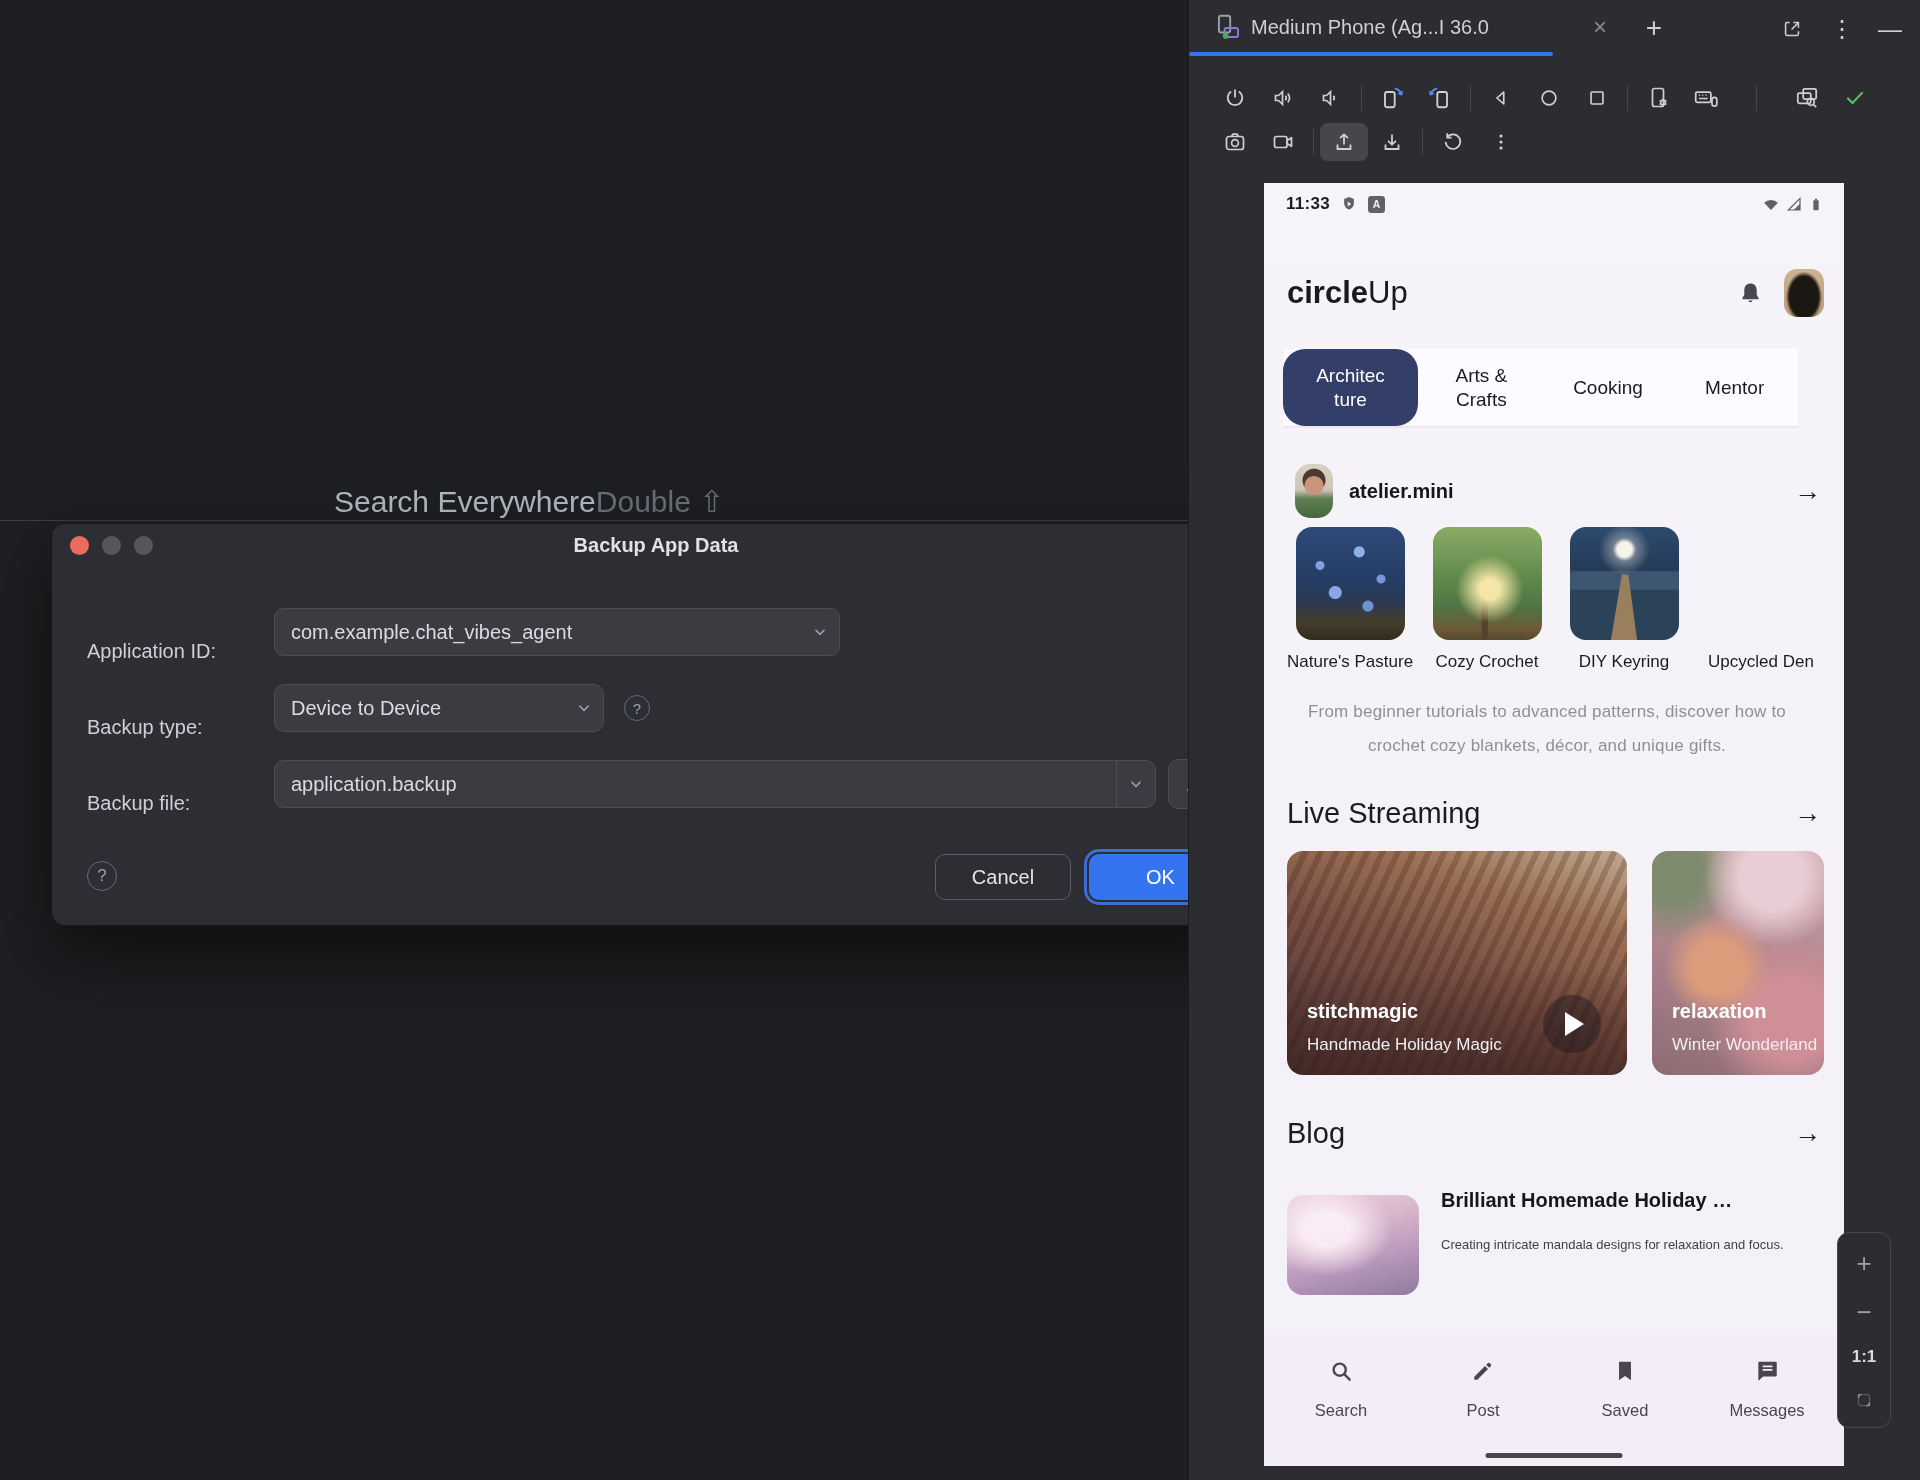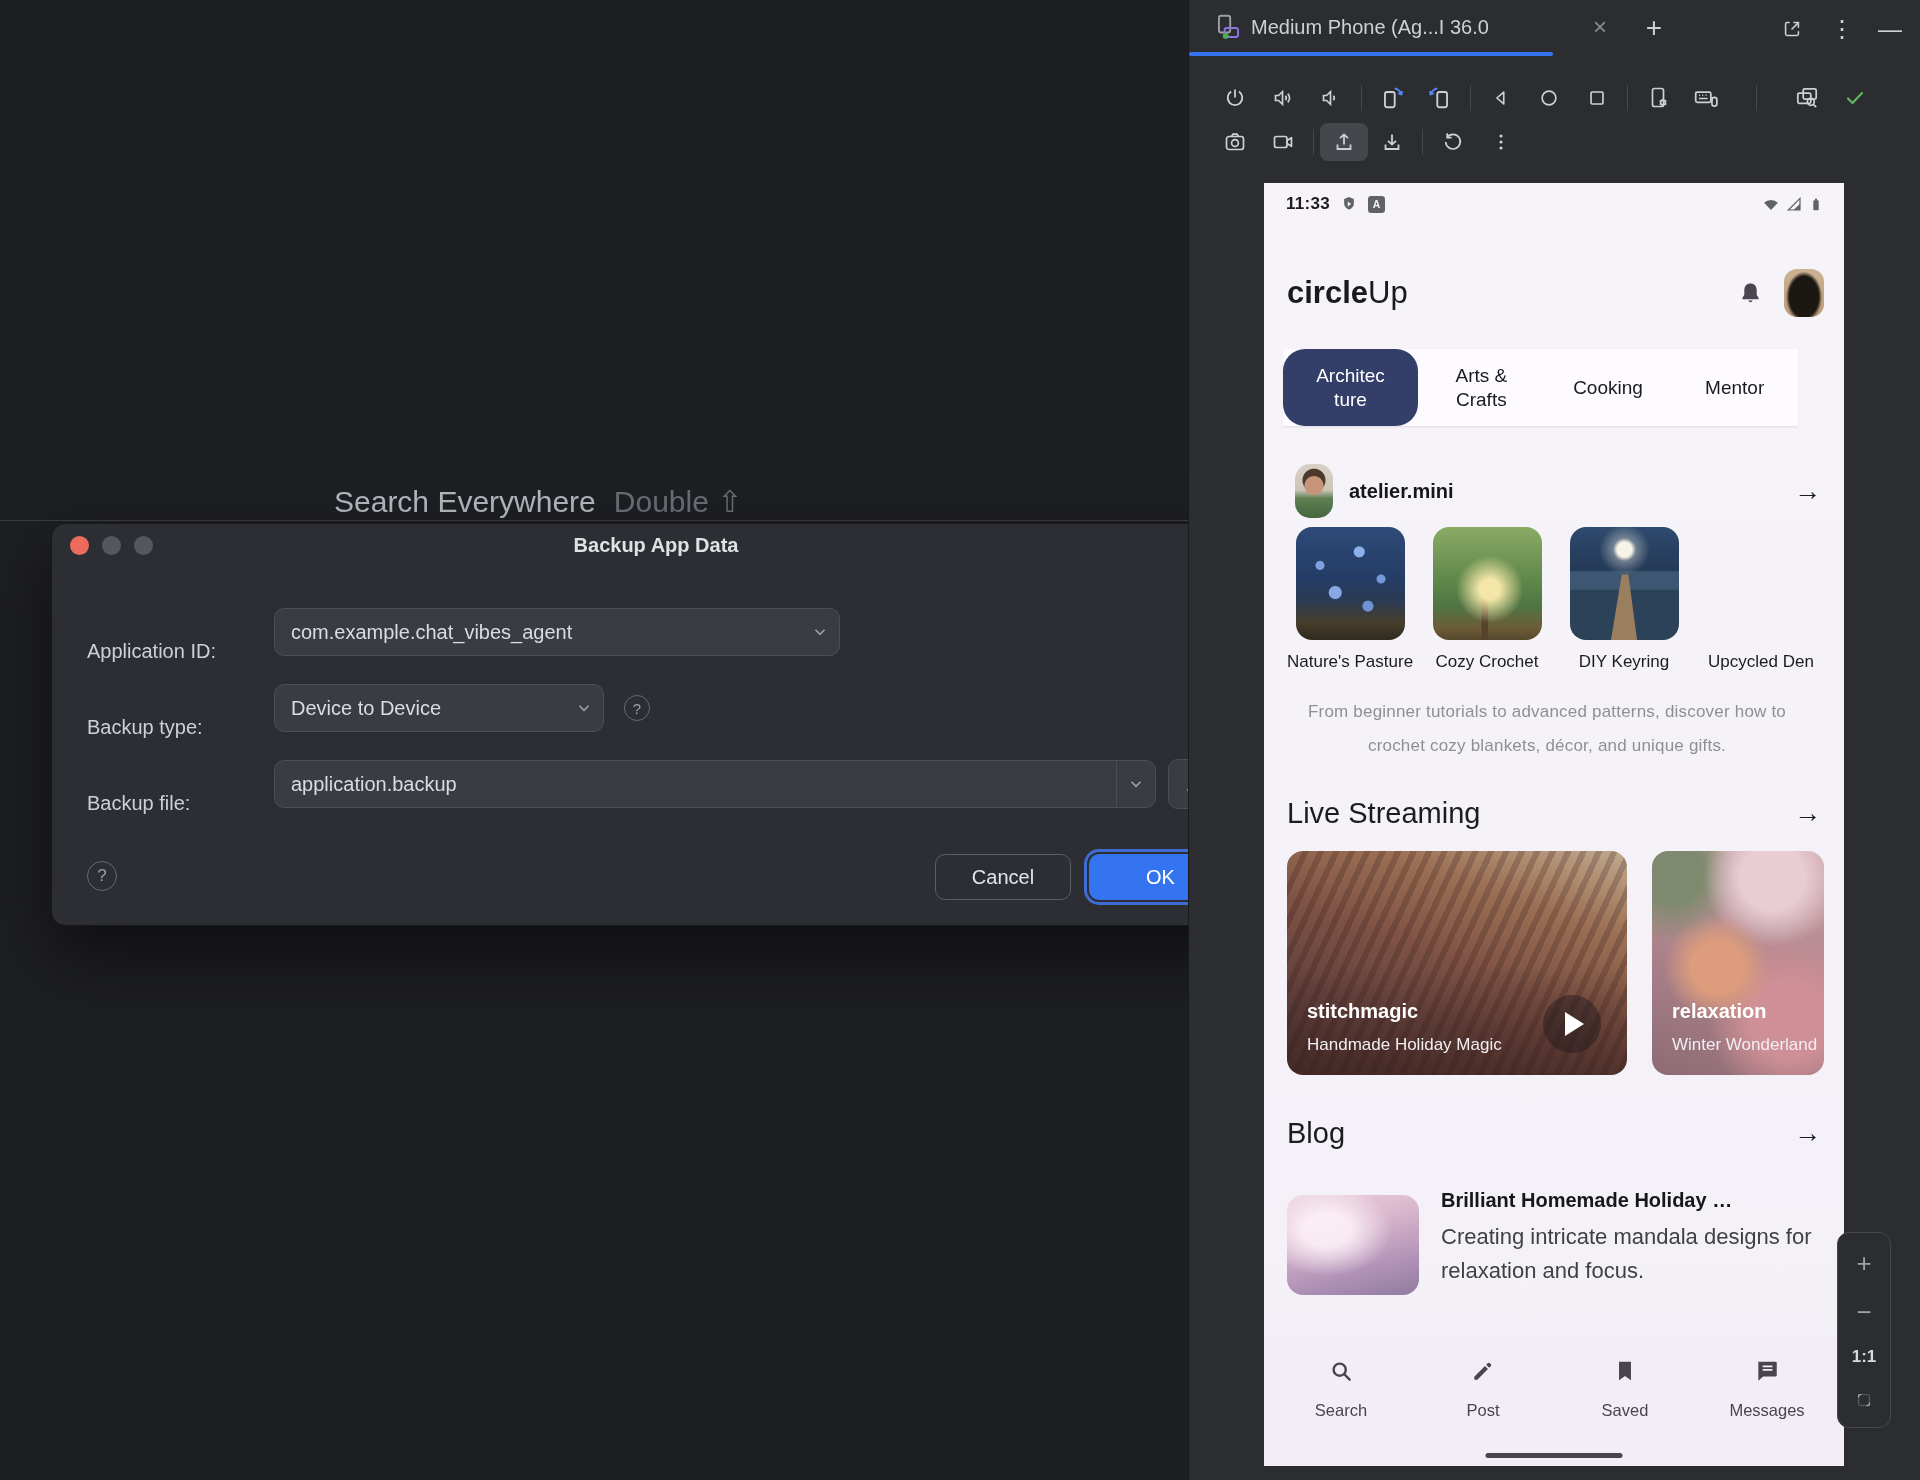--- a/index.html
+++ b/index.html
@@ -3,21 +3,21 @@
 <meta charset="utf-8">
 <style>
   html,body{margin:0;padding:0;background:#1f2023;}
   #root{position:relative;width:1920px;height:1480px;overflow:hidden;
         font-family:"Liberation Sans","DejaVu Sans",sans-serif;
         -webkit-font-smoothing:antialiased;}
 
   
   #ide-left{position:absolute;left:0;top:0;width:1188px;height:1480px;background:#1e1f22;}
   #search-hint{position:absolute;left:334px;top:484px;font-size:30px;color:#b4b8c0;white-space:nowrap;}
-  #search-hint .shortcut{color:#6a6e76;margin-left:18px;}
+  #search-hint .shortcut{color:#6a6e76;}
   #popup-line{position:absolute;left:0;top:520px;width:1188px;height:1px;background:#3c3e43;}
 
   
   #dialog{position:absolute;left:51px;top:523px;width:1208px;height:401px;background:#2c2e33;
           border:1px solid #17181b;border-radius:14px;box-shadow:0 30px 70px rgba(0,0,0,.55);}
   .traffic{position:absolute;left:18px;top:12px;display:flex;gap:13px;}
   .traffic span{width:19px;height:19px;border-radius:50%;display:block;}
   .tl-red{background:#ec6a5e;} .tl-dim{background:#55575c;}
   #dlg-title{position:absolute;left:0;right:0;top:10px;text-align:center;font-size:20px;font-weight:700;color:#dfe1e5;}
   .dlg-row{position:absolute;left:35px;display:flex;align-items:center;height:50px;}
@@ -122,21 +122,21 @@
   .lsub{position:absolute;left:20px;bottom:20px;font-size:17px;color:#f1eef2;white-space:nowrap;}
   #playbtn{position:absolute;right:26px;bottom:22px;width:58px;height:58px;border-radius:50%;
            background:rgba(30,25,28,.45);display:grid;place-items:center;}
   #playbtn .tri{width:0;height:0;border-left:19px solid #fff;border-top:12px solid transparent;border-bottom:12px solid transparent;margin-left:5px;}
   #blog-item{position:absolute;left:23px;right:10px;top:1000px;display:flex;gap:22px;}
   #blog-img{width:132px;height:100px;border-radius:16px;flex:none;margin-top:12px;background:
      radial-gradient(ellipse at 30% 35%,rgba(255,245,250,.85) 0 18%,rgba(255,245,250,0) 50%),
      linear-gradient(165deg,#ecd3de 0%,#d9b6cc 35%,#b393b8 70%,#8f7b9f 100%);}
   #blog-text{min-width:0;}
   #blog-title{font-size:20px;font-weight:700;color:#17171b;white-space:nowrap;overflow:hidden;margin-top:6px;}
-  #blog-desc{font-size:22px;color:#3f3f44;line-height:34px;margin-top:8px;}
+  #blog-desc{font-size:13px;color:#3f3f44;line-height:34px;margin-top:16px;}
   #bottomnav{position:absolute;left:0;right:0;top:1152px;bottom:0;background:#f3edf7;display:flex;padding:14px 6px 0;box-sizing:border-box;}
   .nav-item{flex:1;display:flex;flex-direction:column;align-items:center;gap:8px;}
   .nav-iconwrap{width:80px;height:44px;border-radius:22px;display:grid;place-items:center;}
   .nav-iconwrap.active{background:#e6def3;}
   .nav-label{font-size:16.5px;color:#49454f;font-weight:500;}
   .nav-label.active{color:#1d1b20;font-weight:700;}
   #gesture{position:absolute;left:50%;bottom:8px;transform:translateX(-50%);width:137px;height:5px;border-radius:3px;background:#48464b;}
 
   
   #zoomctl{position:absolute;left:648px;top:1232px;width:54px;height:196px;background:#2b2d30;

